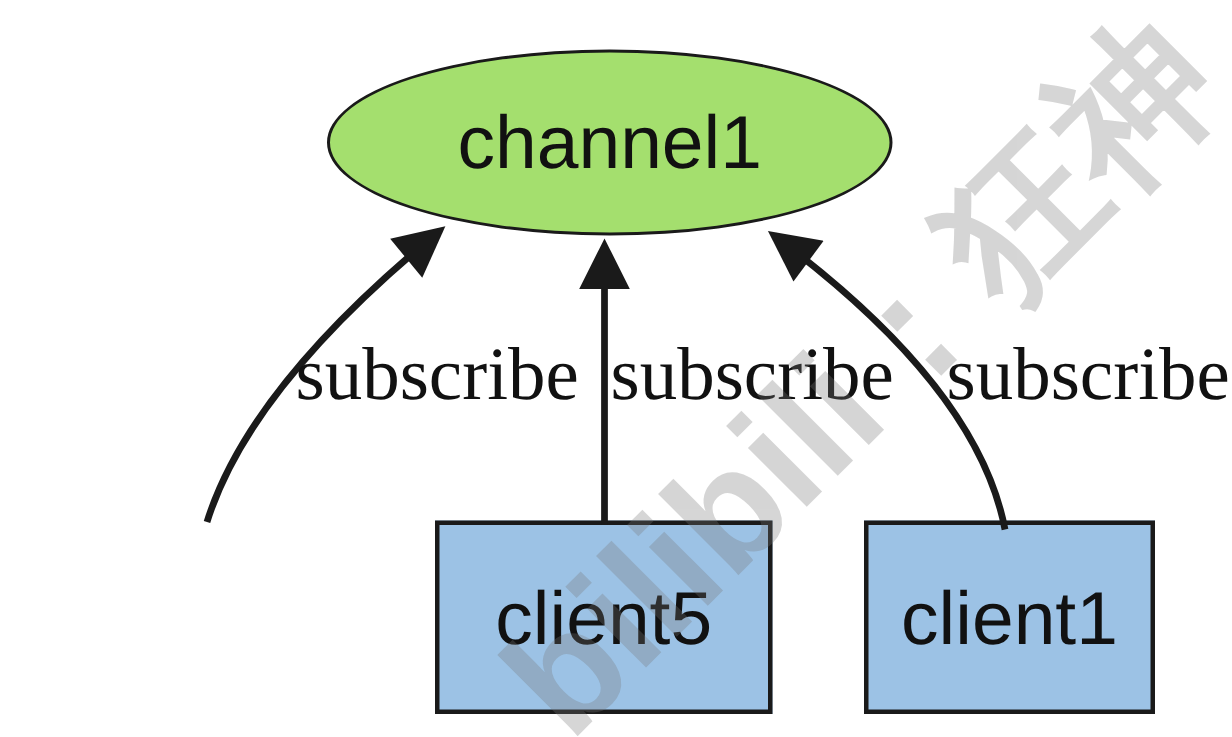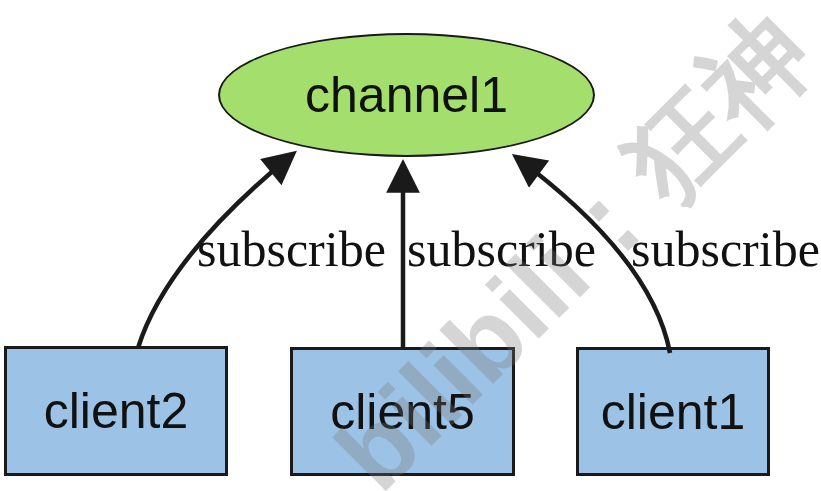--- a/index.html
+++ b/index.html
@@ -95,23 +95,20 @@
     </defs>
     <path class="edge" d="M 138 348 Q 166 258 293 154" marker-end="url(#arrowhead)"></path>
     <path class="edge" d="M 403 350 L 403 164" marker-end="url(#arrowhead)"></path>
     <path class="edge" d="M 670 353 Q 652 258 516 157" marker-end="url(#arrowhead)"></path>
   </svg>
 
   <div class="node" id="channel-node">
     <span>channel1</span>
   </div>
 
-  <div class="node client-node" id="client-node-0">
-    <span>client2</span>
-  </div>
   <div class="node client-node" id="client-node-1">
     <span>client5</span>
   </div>
   <div class="node client-node" id="client-node-2">
     <span>client1</span>
   </div>
 
   <div class="edge-label" id="edge-label-0">subscribe</div>
   <div class="edge-label" id="edge-label-1">subscribe</div>
   <div class="edge-label" id="edge-label-2">subscribe</div>

